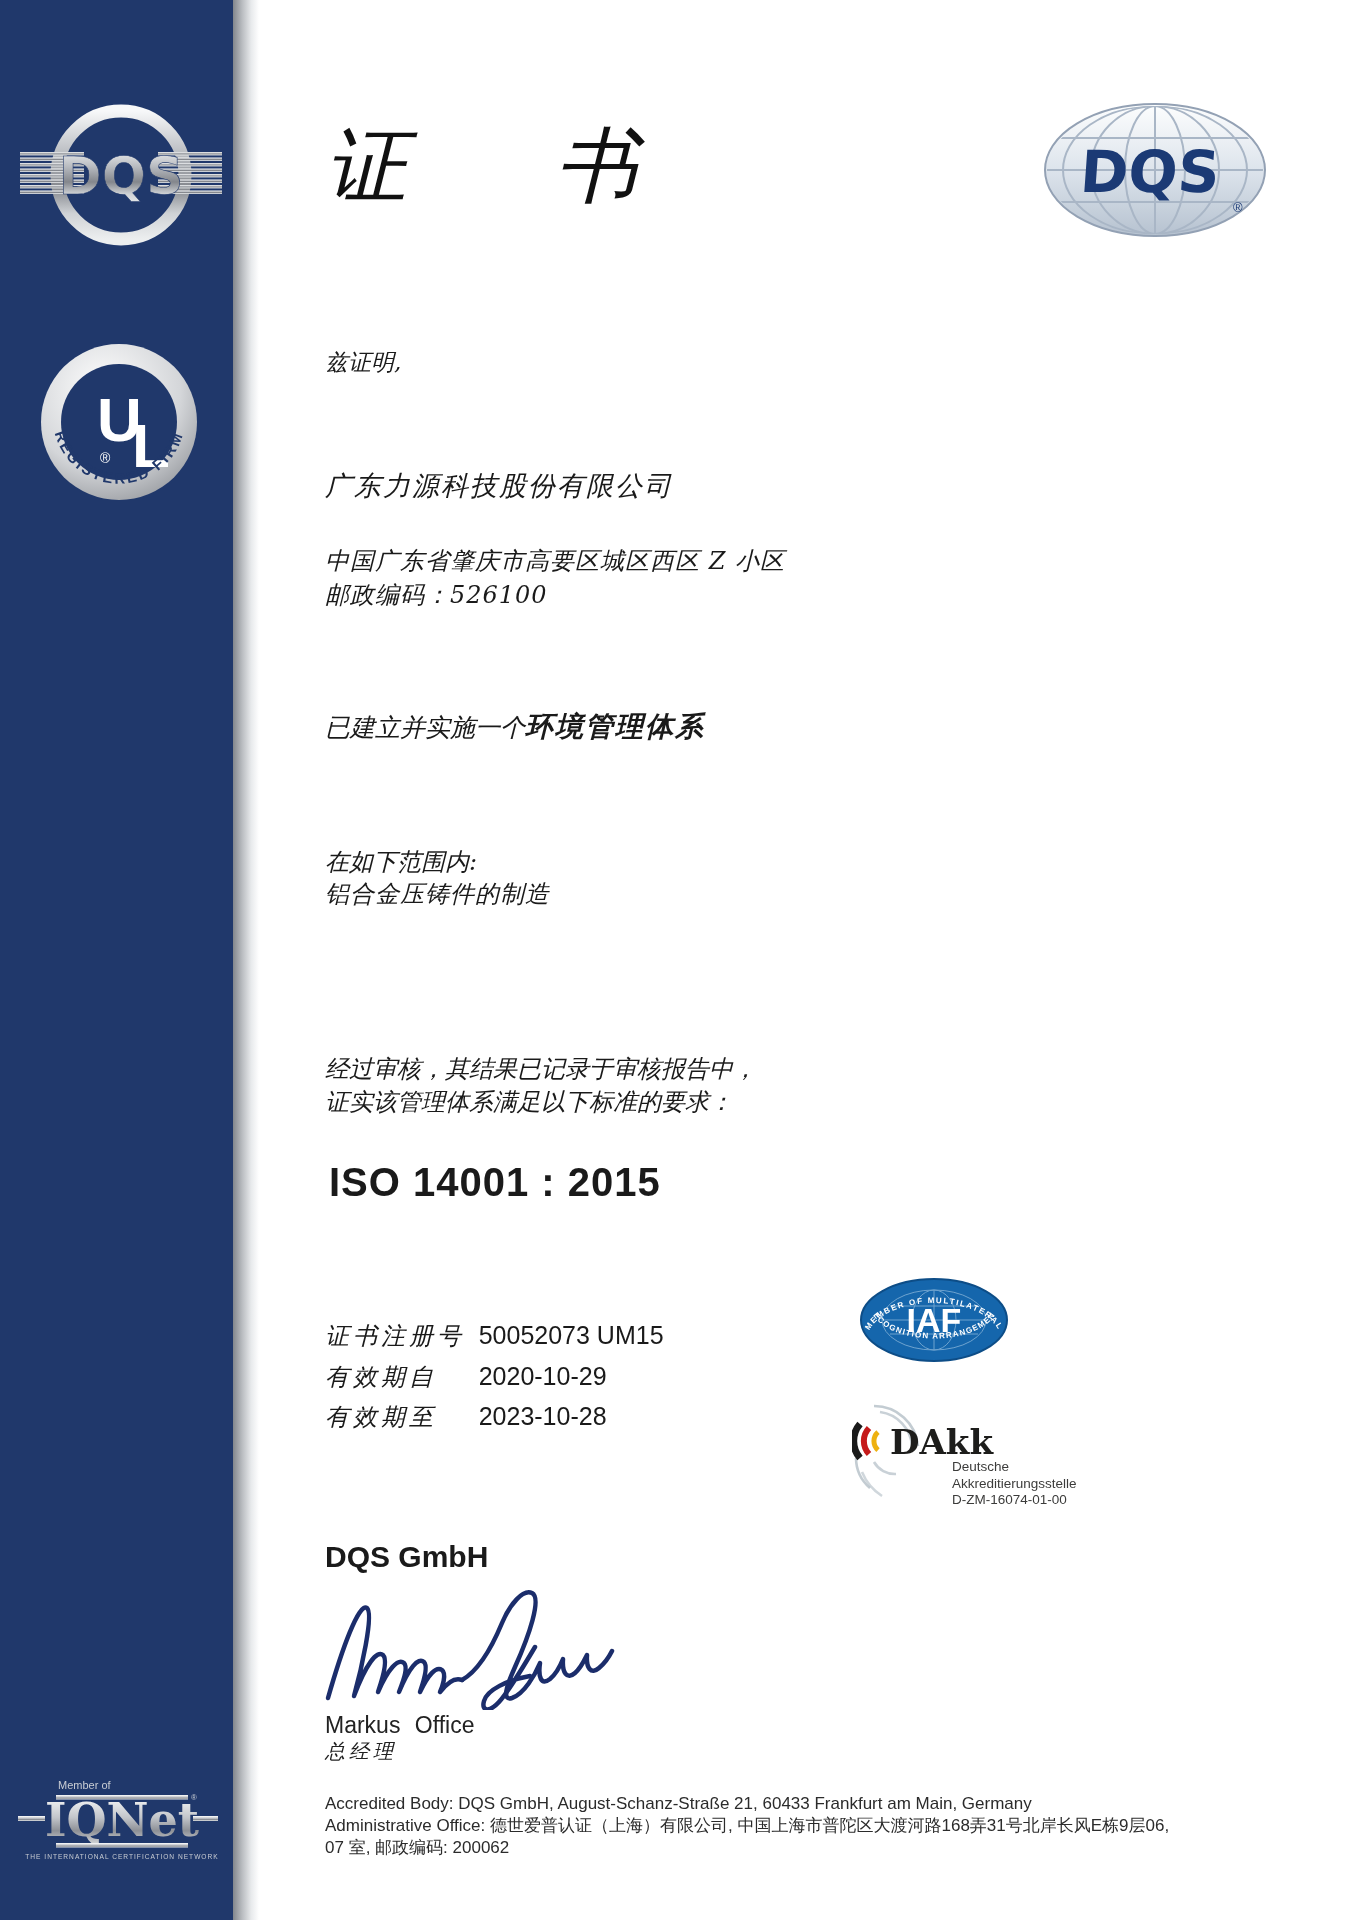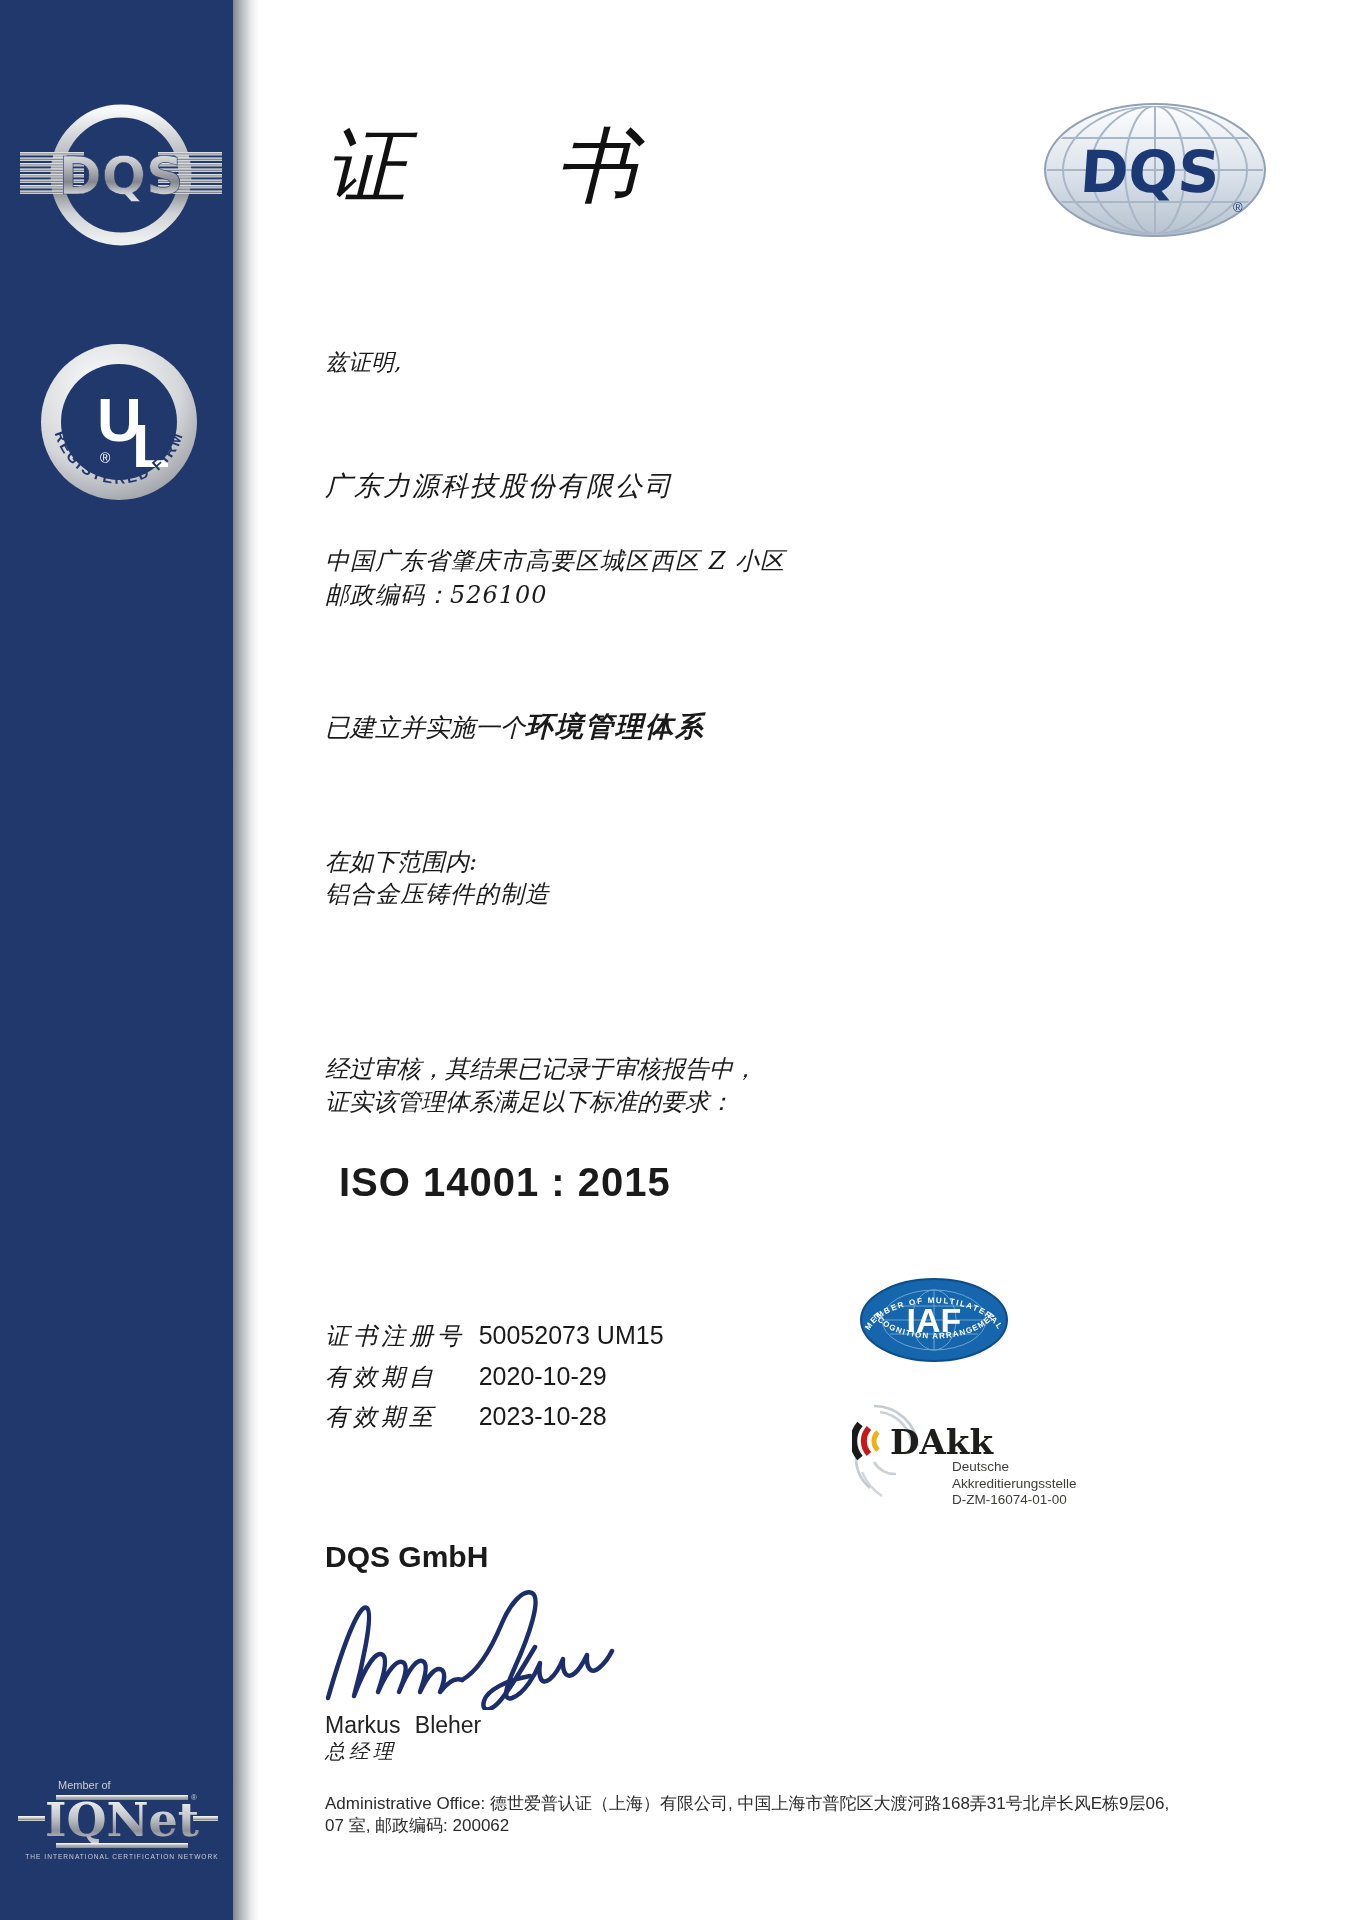--- a/index.html
+++ b/index.html
@@ -21,21 +21,21 @@
   .certify{left:325px;top:347px;font-size:23px;}
   .company{left:325px;top:468px;font-size:27px;letter-spacing:2px;font-weight:500;}
   .addr1{left:325px;top:545px;font-size:24px;letter-spacing:1px;}
   .addr2{left:325px;top:579px;font-size:24px;letter-spacing:1px;text-align:center;}
   .established{left:325px;top:708px;font-size:25px;}
   .established b{font-size:28px;font-weight:700;letter-spacing:2px;}
   .scope-intro{left:325px;top:846px;font-size:24px;}
   .scope{left:325px;top:878px;font-size:24px;letter-spacing:1px;}
   .audit1{left:325px;top:1053px;font-size:24px;}
   .audit2{left:325px;top:1086px;font-size:24px;}
-  .standard{left:339px;top:1160px;font-size:40px;font-weight:700;letter-spacing:1px;}
+  .standard{left:329px;top:1160px;font-size:40px;font-weight:700;letter-spacing:1px;}
 
   .details{left:325px;top:1320px;}
   .details .row{height:40.5px;font-size:24px;white-space:nowrap;}
   .details .lbl{display:inline-block;width:147px;letter-spacing:4px;}
   .details .val{font-family:"Liberation Sans","DejaVu Sans",sans-serif;font-size:25px;}
 
   .issuer{left:325px;top:1540px;font-size:30px;font-weight:700;}
   .signer{left:325px;top:1712px;font-size:23px;word-spacing:8px;color:#222;}
   .signer-title{left:325px;top:1738px;font-size:20px;letter-spacing:4px;color:#222;}
 
@@ -225,19 +225,20 @@
 <div class="abs sans issuer">DQS GmbH</div>
 
 <svg class="abs" style="left:322px;top:1585px;" width="300" height="125" viewBox="0 0 300 125">
   <g fill="none" stroke="#1b2d6b" stroke-width="4.5" stroke-linecap="round" stroke-linejoin="round">
     <path d="M6 113 C 20 64 37 17 45 23 C 52 29 39 86 32 111 C 44 79 55 65 61 70 C 67 76 58 101 56 107 C 66 84 76 73 82 78 C 87 83 79 102 77 107 C 87 83 96 72 102 77 C 107 82 100 101 98 107 C 106 90 114 81 120 85 C 125 89 120 103 118 107 C 125 98 133 92 140 95"></path>
     <path d="M140 95 C 156 86 170 62 180 38 C 188 19 201 4 210 8 C 220 13 207 51 193 82 C 184 102 180 116 190 113 C 202 109 213 90 218 78 C 216 92 219 101 228 94 C 234 89 239 79 241 74 C 240 88 245 95 253 88 C 259 83 263 74 265 70 C 264 83 269 90 277 83 C 283 78 288 70 290 66"></path>
     <path d="M213 62 C 200 84 186 107 177 117 C 168 127 159 127 162 116 C 165 105 185 95 208 91"></path>
   </g>
 </svg>
 
-<div class="abs sans signer">Markus Bleher</div>
+<div class="abs sans signer">Markus Office</div>
 <div class="abs serif signer-title">总经理</div>
 
 <div class="abs footer">
+  <div>Accredited Body: DQS GmbH, August-Schanz-Straße 21, 60433 Frankfurt am Main, Germany</div>
   <div>Administrative Office: 德世爱普认证（上海）有限公司, 中国上海市普陀区大渡河路168弄31号北岸长风E栋9层06,</div>
   <div> 07 室, 邮政编码: 200062</div>
 </div>
 
 </body></html>

